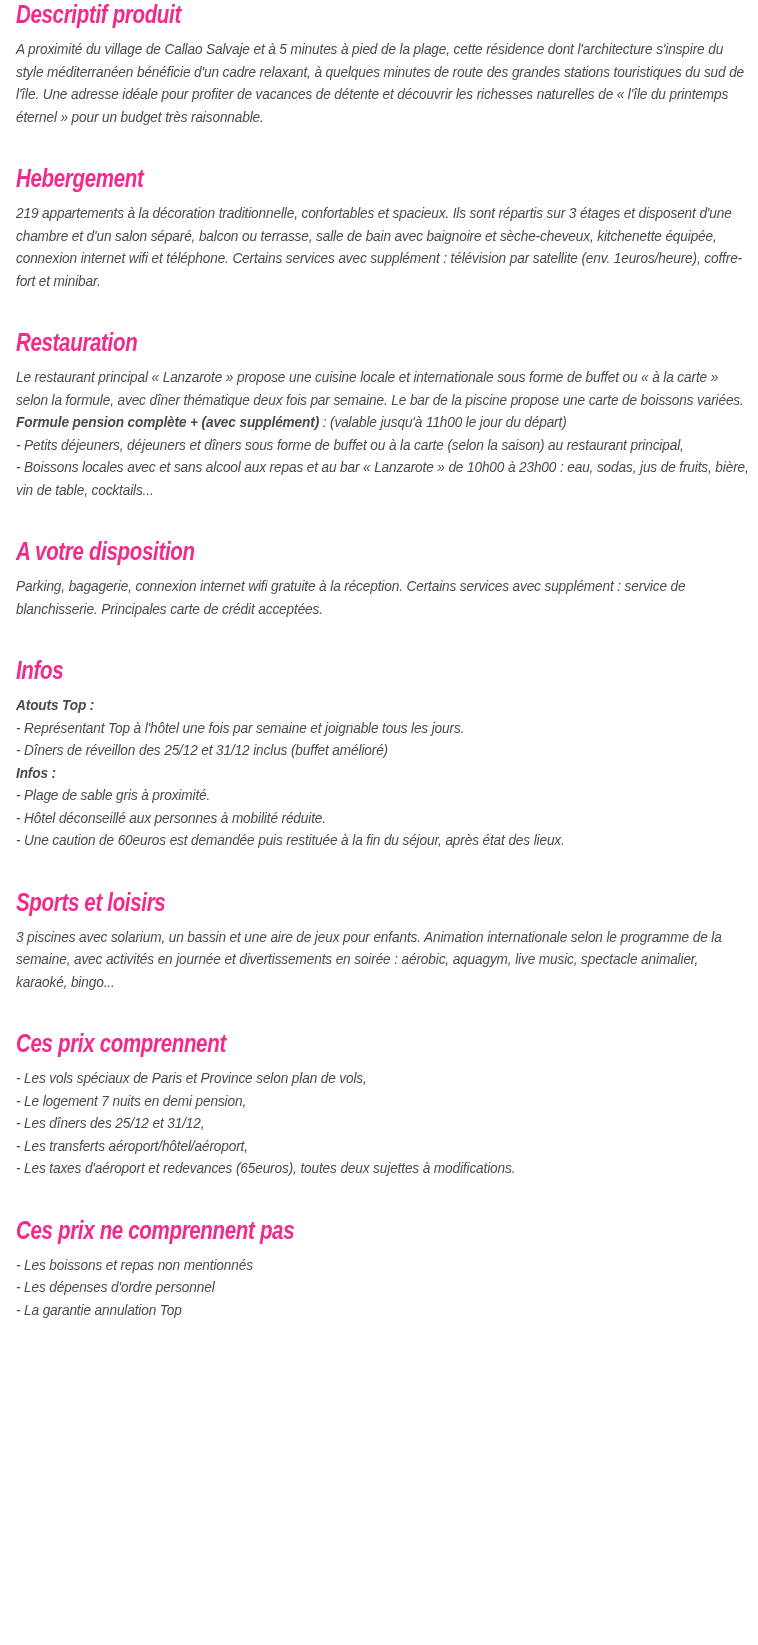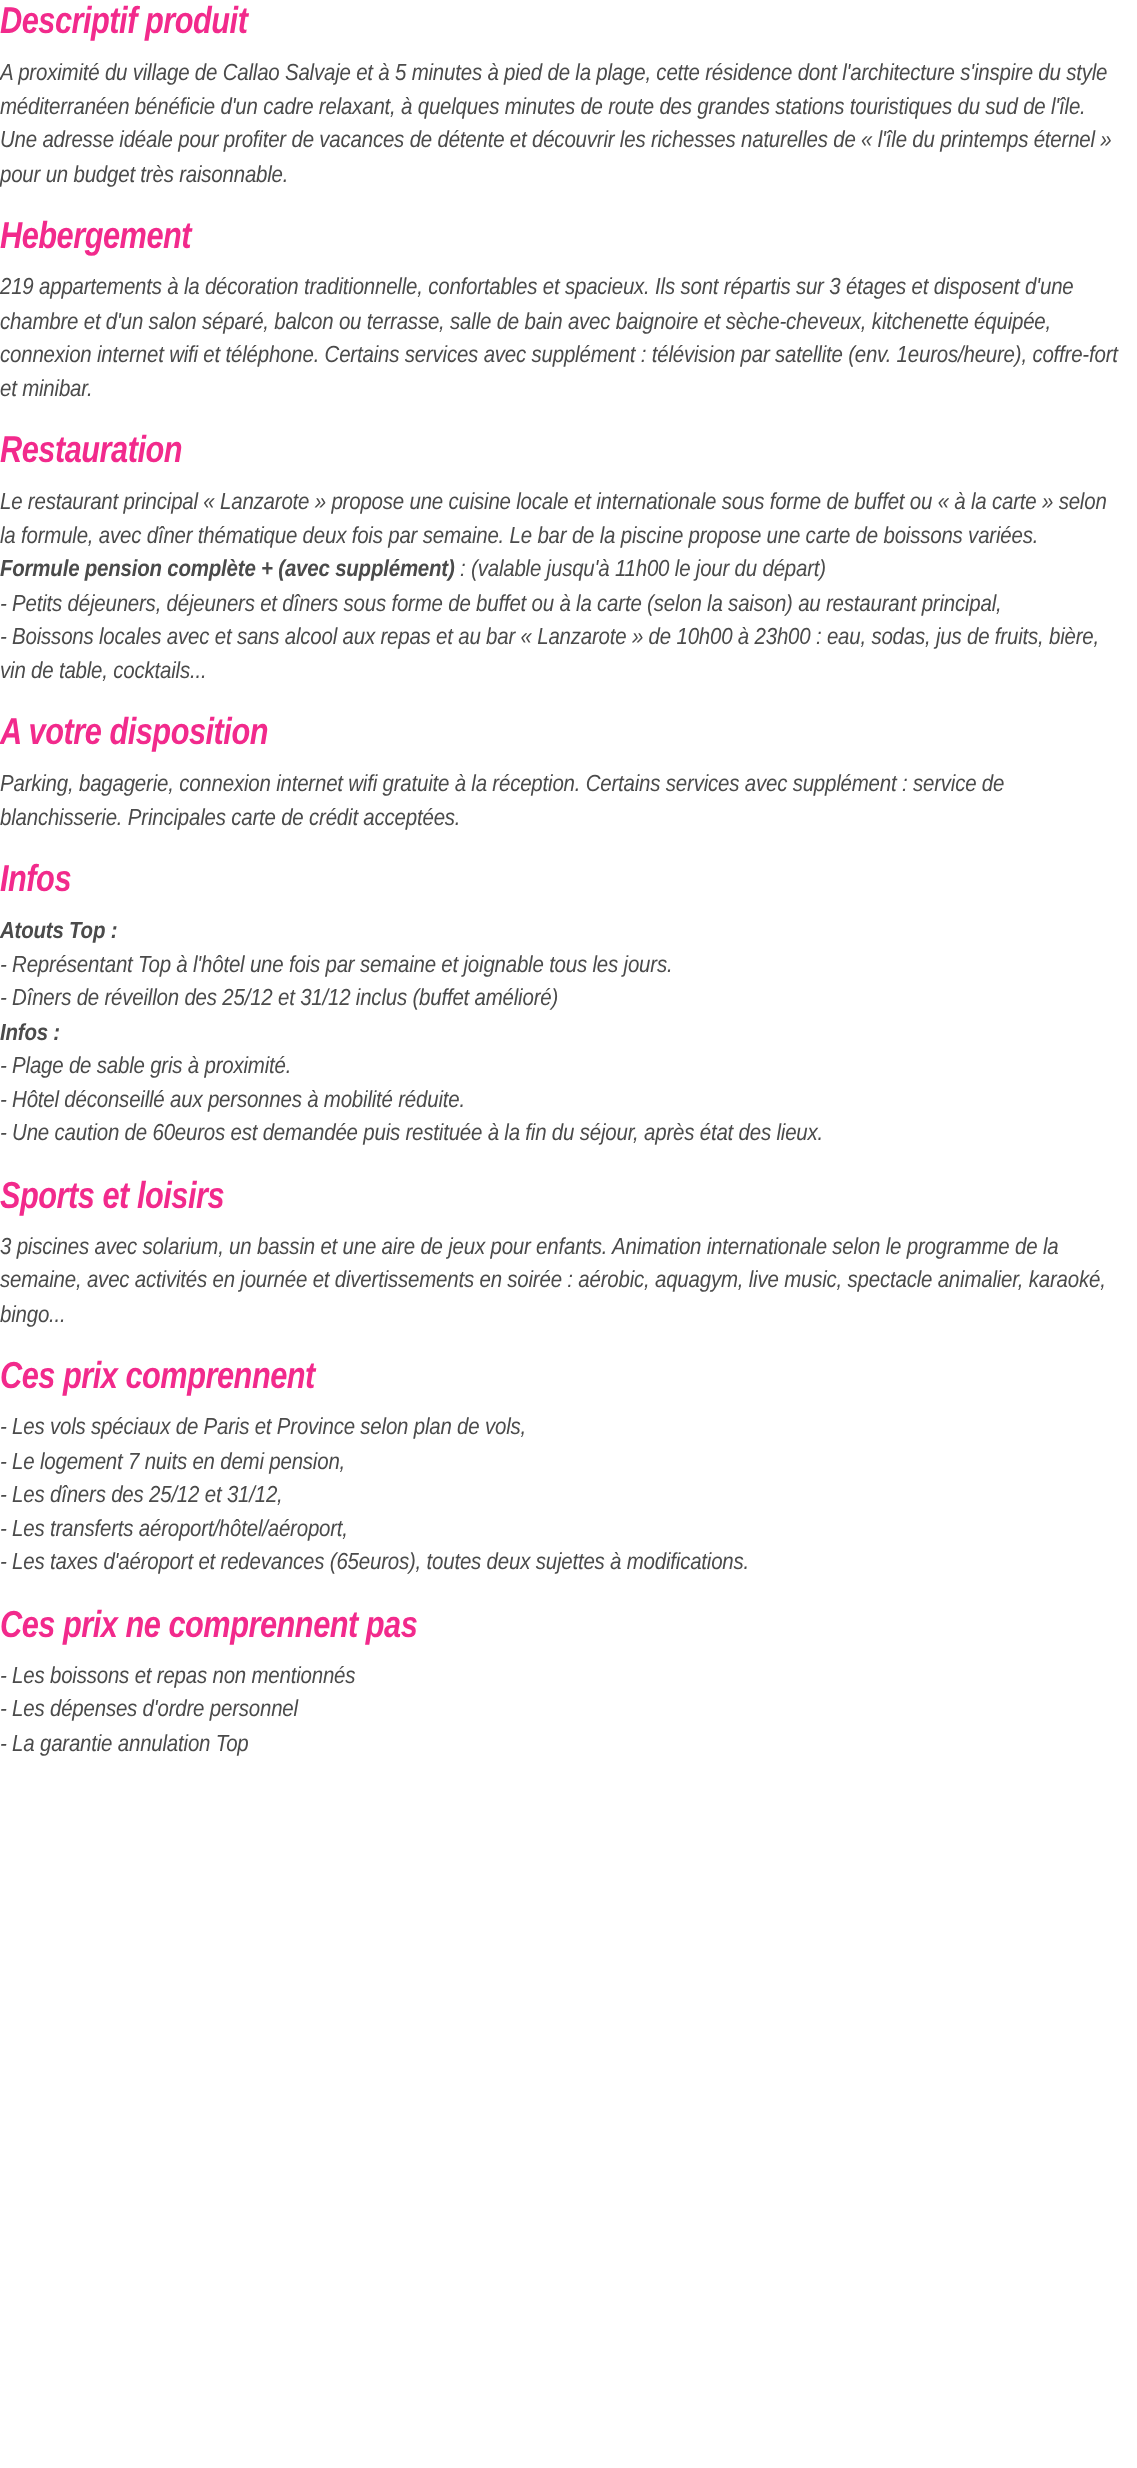--- a/index.html
+++ b/index.html
@@ -13,40 +13,41 @@
     font-family: "Liberation Sans", sans-serif;
     color: #4b4b4b;
   }
   .page {
     width: 758px;
     box-sizing: border-box;
     padding: 0 8px 0 0;
   }
   .section {
     margin: 0;
+    padding-left: 16px;
   }
   h2.heading {
     font-family: "Liberation Sans", sans-serif;
     font-style: italic;
     font-weight: bold;
     font-size: 25px;
     line-height: 28px;
     letter-spacing: -0.4px;
     color: #f22a8c;
     margin: 0 0 10px 0;
     padding: 0;
     transform: scaleX(0.82);
     transform-origin: left center;
     white-space: nowrap;
   }
   .first h2.heading {
     margin-top: 0;
   }
   .section + .section {
-    margin-top: 15px;
+    margin-top: 36px;
   }
   p.body {
     font-family: "Liberation Sans", sans-serif;
     font-style: italic;
     font-size: 15.5px;
     line-height: 22.5px;
     color: #4b4b4b;
     margin: 0;
     padding: 0;
     letter-spacing: -0.15px;

